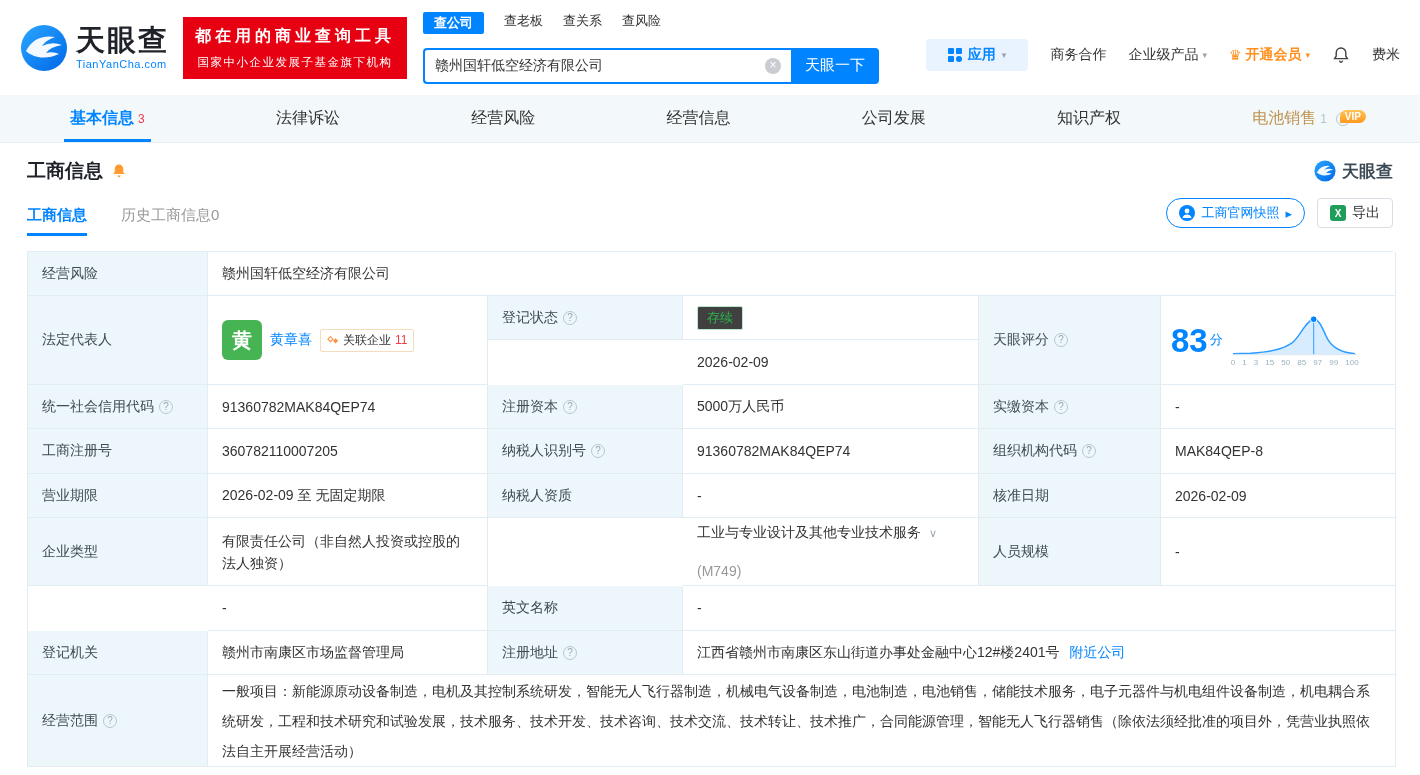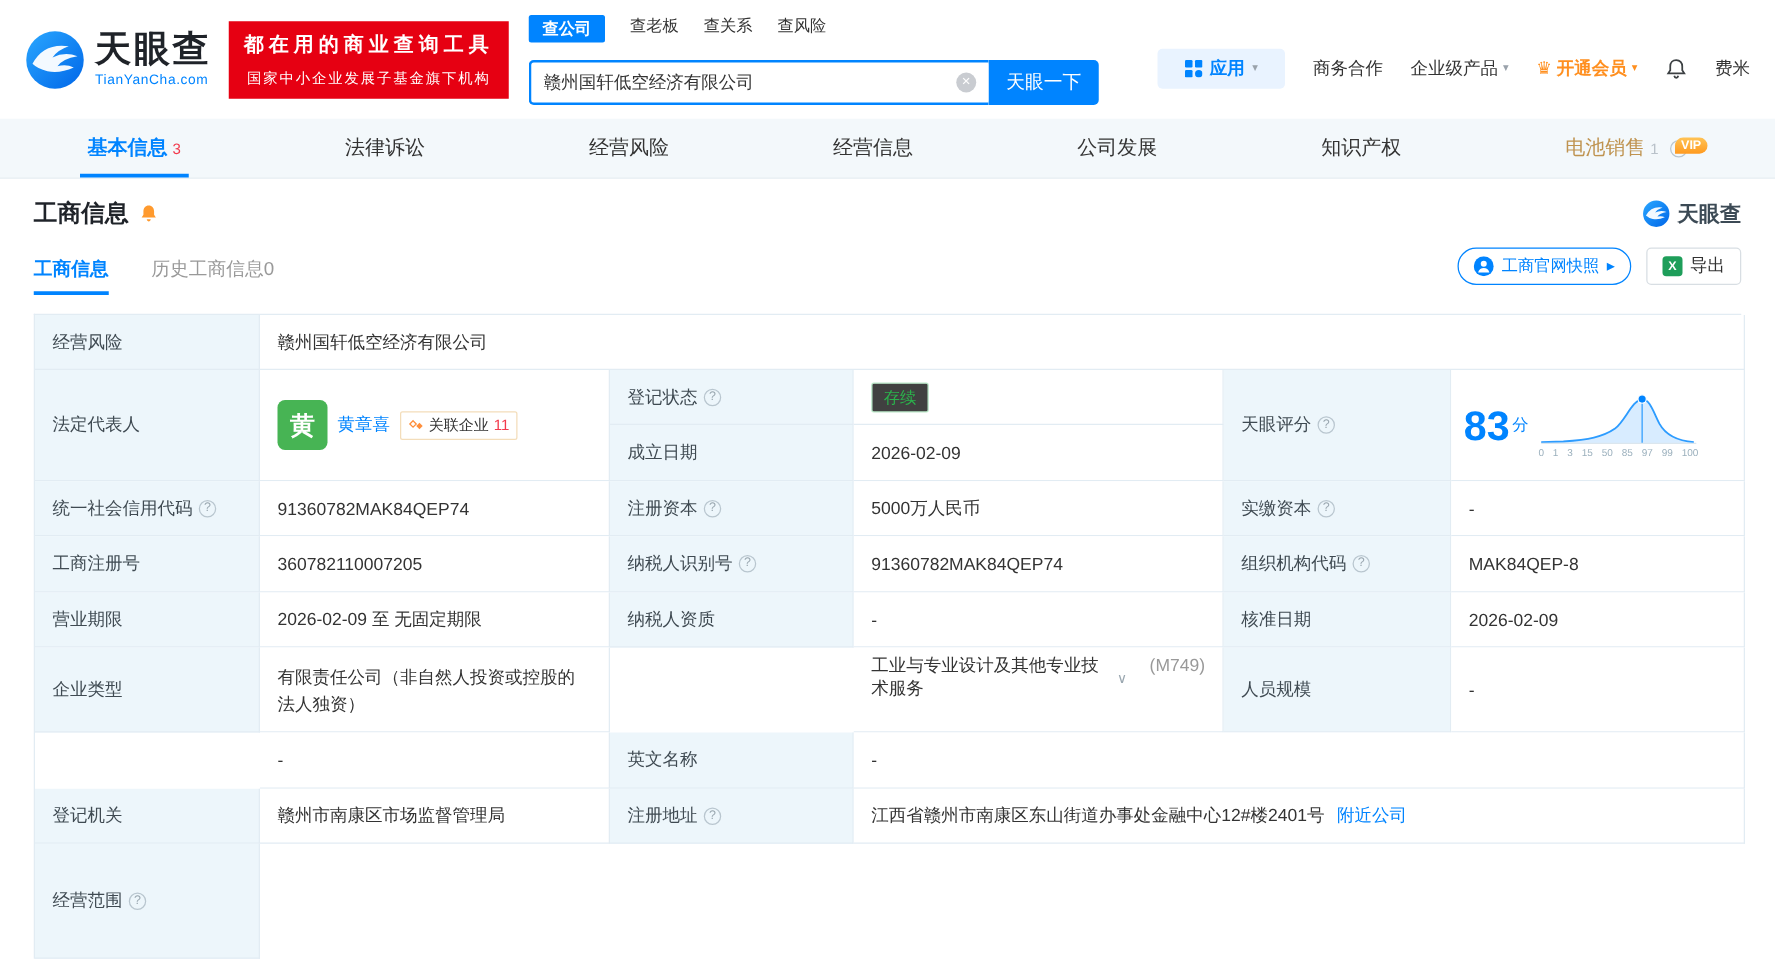--- a/index.html
+++ b/index.html
@@ -79,21 +79,21 @@
 .dash{color:#333}
 .status-badge{background:#404040;border:1px solid #b9e8c8;color:var(--green);font-size:13px;padding:2px 9px;border-radius:2px}
 .avatar{width:40px;height:40px;border-radius:6px;background:#47b454;color:#fff;font-size:20px;display:flex;align-items:center;justify-content:center;font-weight:bold;flex:none;cursor:pointer}
 .rep-name{color:var(--blue);cursor:pointer;white-space:nowrap}
 .rel-badge{border:1px solid #f3ddba;padding:2px 6px;font-size:12px;display:flex;gap:4px;align-items:center;border-radius:2px;cursor:pointer;white-space:nowrap}
 .rel-count{color:#f23a4c}
 .score-val{color:var(--blue);font-size:33px;font-weight:bold;line-height:1}
 .score-unit{color:var(--blue);font-size:13px;margin-left:2px}
 .score-chart{display:flex;flex-direction:column;margin-left:8px}
 .score-ticks{display:flex;justify-content:space-between;width:128px;font-size:8px;color:#9bb0bd;margin-top:1px}
-.two-line{flex-direction:row;align-items:flex-start;justify-content:space-between;gap:18px}
+.two-line{flex-direction:column;align-items:flex-start;justify-content:space-between;gap:3px}
 .industry-line{display:flex;align-items:center;gap:8px}
 .industry-chevron{color:#9aa7b0;font-size:11px;cursor:pointer}
 .industry-code{color:#999}
 .addr-link{color:var(--blue);margin-left:10px;cursor:pointer;white-space:nowrap}
 .scope-text{line-height:30px}
 .cell-wrap span{line-height:22px}
 </style>
 </head>
 <body>
 
@@ -265,23 +265,20 @@
       <span>关联企业</span>
       <span class="rel-count">11</span>
     </div>
   </div>
   <div class="cell lbl" style="grid-area:2/3/3/4">
     <span>登记状态</span>
     <span class="help">?</span>
   </div>
   <div class="cell" style="grid-area:2/4/3/5">
     <span class="status-badge">存续</span>
-  </div>
-  <div class="cell lbl" style="grid-area:3/3/4/4">
-    <span>成立日期</span>
   </div>
   <div class="cell" style="grid-area:3/4/4/5">
     <span>2026-02-09</span>
   </div>
   <div class="cell lbl" style="grid-area:2/5/4/6">
     <span>天眼评分</span>
     <span class="help">?</span>
   </div>
   <div class="cell" style="grid-area:2/6/4/7;padding:6px 10px">
     <span class="score-val">83</span>
@@ -412,14 +409,17 @@
   </div>
   <div class="cell" style="grid-area:9/4/10/7">
     <span>江西省赣州市南康区东山街道办事处金融中心12#楼2401号</span>
     <span class="addr-link">附近公司</span>
   </div>
 
   <div class="cell lbl" style="grid-area:10/1/11/2;align-items:center">
     <span>经营范围</span>
     <span class="help">?</span>
   </div>
+  <div class="cell" style="grid-area:10/2/11/7">
+    <span class="scope-text">一般项目：新能源原动设备制造，电机及其控制系统研发，智能无人飞行器制造，机械电气设备制造，电池制造，电池销售，储能技术服务，电子元器件与机电组件设备制造，机电耦合系统研发，工程和技术研究和试验发展，技术服务、技术开发、技术咨询、技术交流、技术转让、技术推广，合同能源管理，智能无人飞行器销售（除依法须经批准的项目外，凭营业执照依法自主开展经营活动）</span>
+  </div>
 
 </div>
 
 </body></html>

